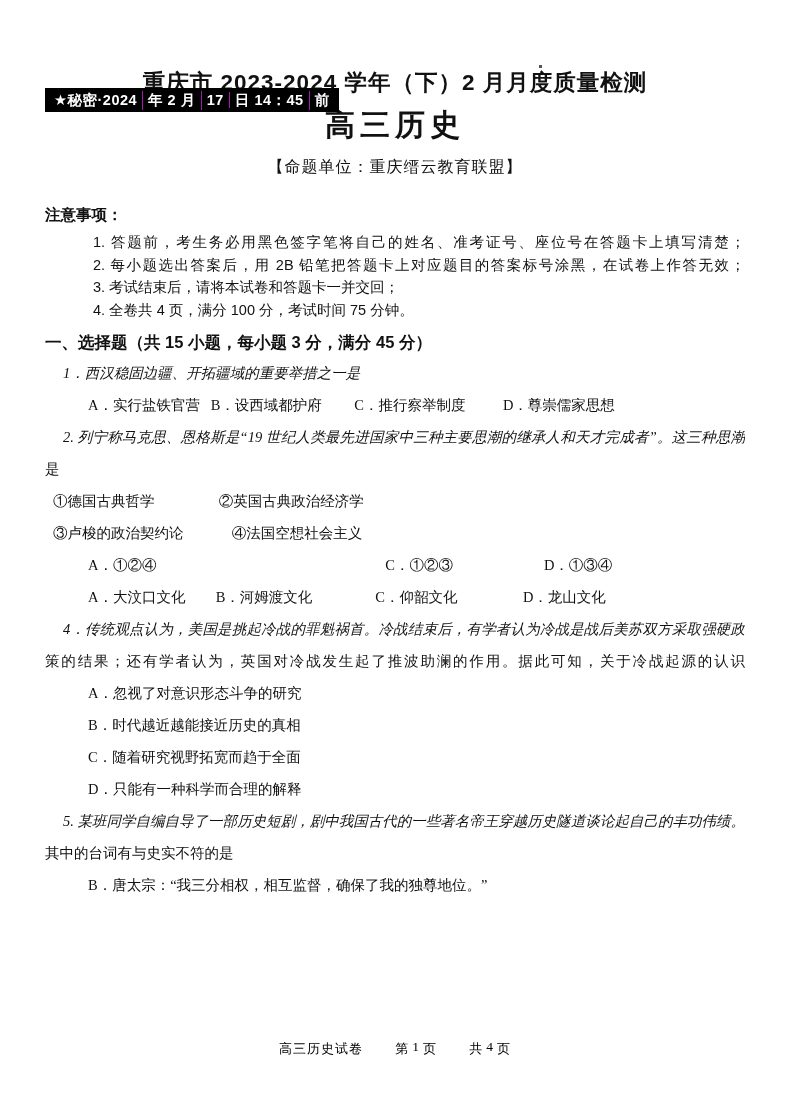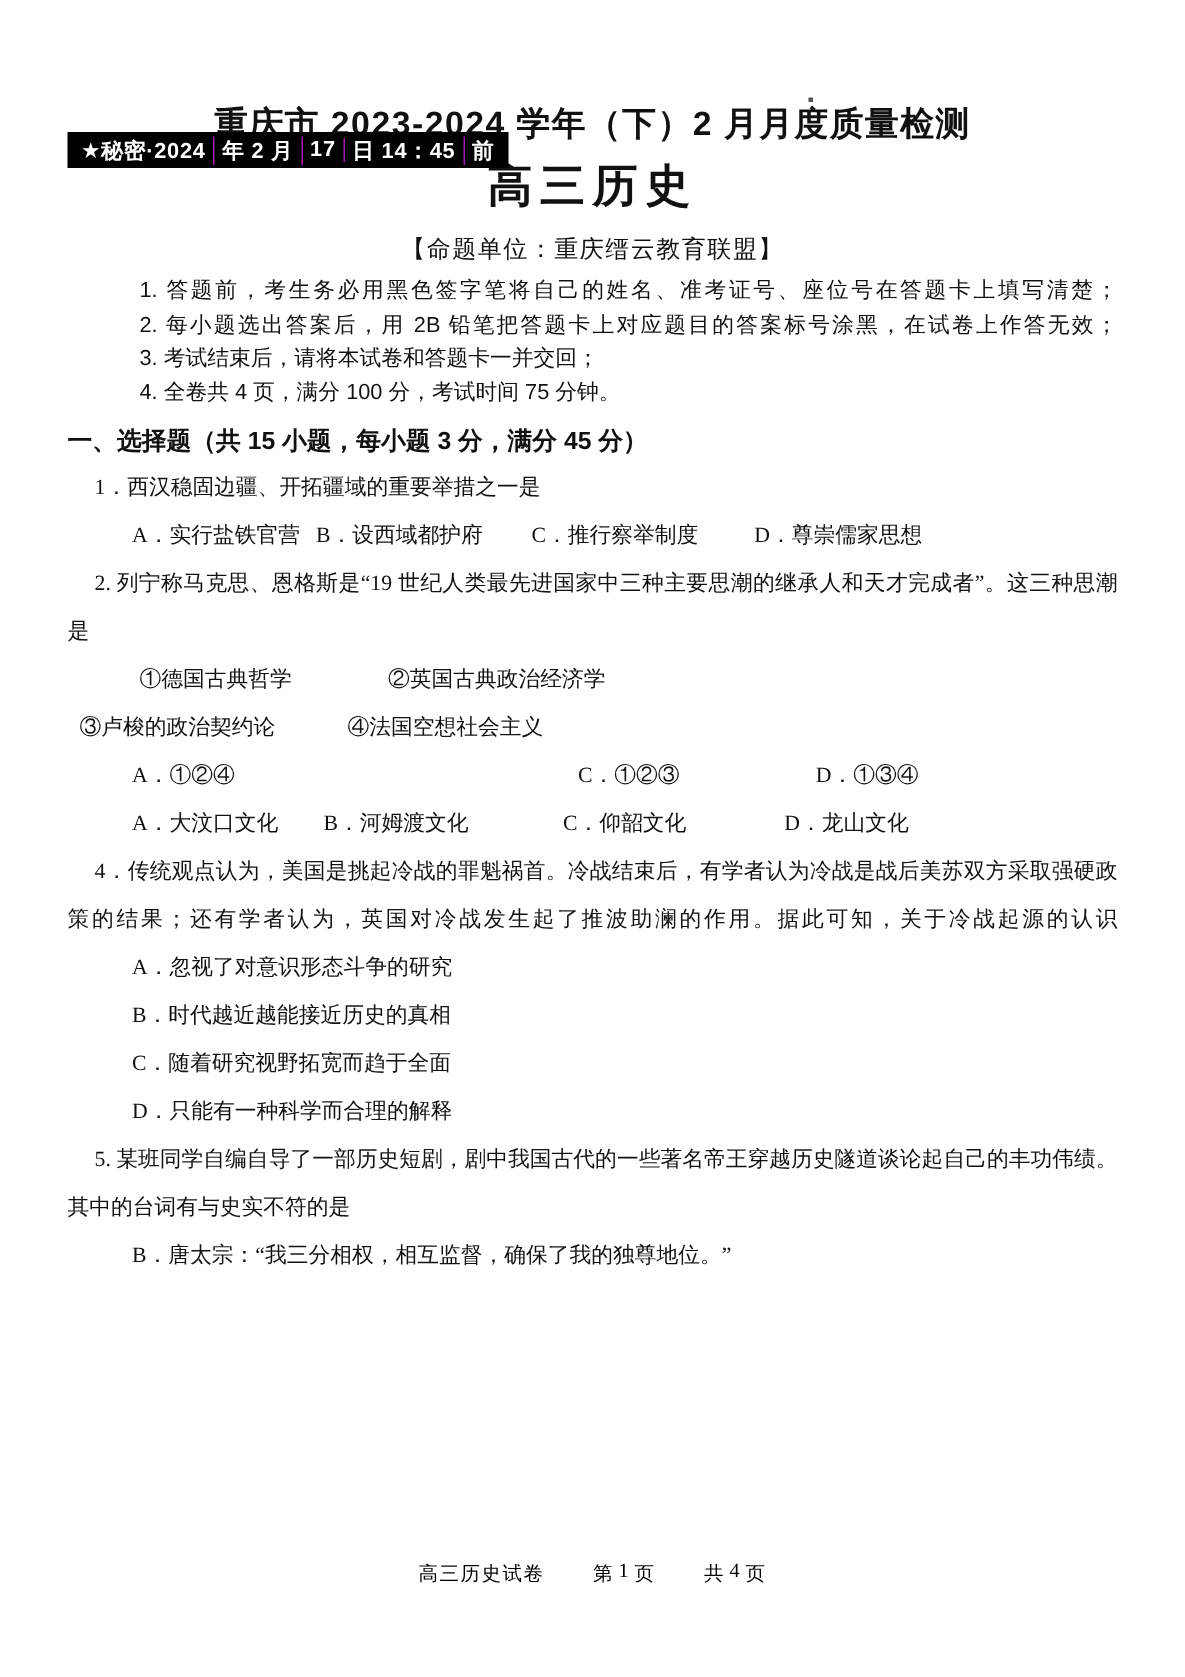--- a/index.html
+++ b/index.html
@@ -54,41 +54,41 @@
   .note-item.jl{white-space:normal;height:22.5px;}
   .notes{margin-top:5px;}
 
   .section-heading{
     margin-top:9px;font-weight:bold;font-size:16.5px;line-height:25px;
     font-family:"Liberation Sans","DejaVu Sans",sans-serif;
   }
 
   .qarea{margin-top:2px;font-size:14.5px;}
   .line{line-height:32px;height:32px;white-space:nowrap;overflow:hidden;}
-  .ind1{padding-left:18px;}   
+  .ind1{padding-left:18px;font-style:italic;}   
   .ind2{padding-left:43px;}   
   .sub-ind{padding-left:8px;} 
   .jl{
     white-space:normal;
     text-align:justify;text-align-last:justify;
   }
 
   
   .optrow span{display:inline-block;vertical-align:top;}
   .q1o span:nth-child(1){width:119px;}
   .q1o span:nth-child(2){width:140px;}
   .q1o span:nth-child(3){width:145px;}
   .q2o span:nth-child(1){width:132px;}
   .q2o span:nth-child(2){width:158px;margin-top:30px;}
   .q2o span:nth-child(3){width:155px;}
   .q3o span:nth-child(1){width:124px;}
   .q3o span:nth-child(2){width:156px;}
   .q3o span:nth-child(3){width:144px;}
   .subrow span{display:inline-block;vertical-align:top;}
-  .sub1 span:nth-child(1){width:162px;margin-left:40px;}
+  .sub1 span:nth-child(1){width:162px;}
   .sub2 span:nth-child(1){width:175px;}
 
   
   .footer{
     position:absolute;left:0;right:0;top:1040px;
     text-align:center;font-size:13px;color:#000000;letter-spacing:1px;
   }
   .footer .seg{margin:0 14px;}
   .fnum{position:relative;top:-2px;padding:0 3px;font-size:13.5px;}
 </style>
@@ -106,20 +106,21 @@
   </div>
 
   <div class="stray"></div>
 
   <div class="content">
 
     <div class="title">重庆市 2023-2024 学年（下）2 月月度质量检测</div>
     <div class="subject">高三历史</div>
     <div class="unit">【命题单位：重庆缙云教育联盟】</div>
 
+    <div class="notes-heading">注意事项：</div>
     <div class="notes">
       <div class="note-item jl">1. 答题前，考生务必用黑色签字笔将自己的姓名、准考证号、座位号在答题卡上填写清楚；</div>
       <div class="note-item jl">2. 每小题选出答案后，用 2B 铅笔把答题卡上对应题目的答案标号涂黑，在试卷上作答无效；</div>
       <div class="note-item">3. 考试结束后，请将本试卷和答题卡一并交回；</div>
       <div class="note-item">4. 全卷共 4 页，满分 100 分，考试时间 75 分钟。</div>
     </div>
 
     <div class="section-heading">一、选择题（共 15 小题，每小题 3 分，满分 45 分）</div>
 
     <div class="qarea">

